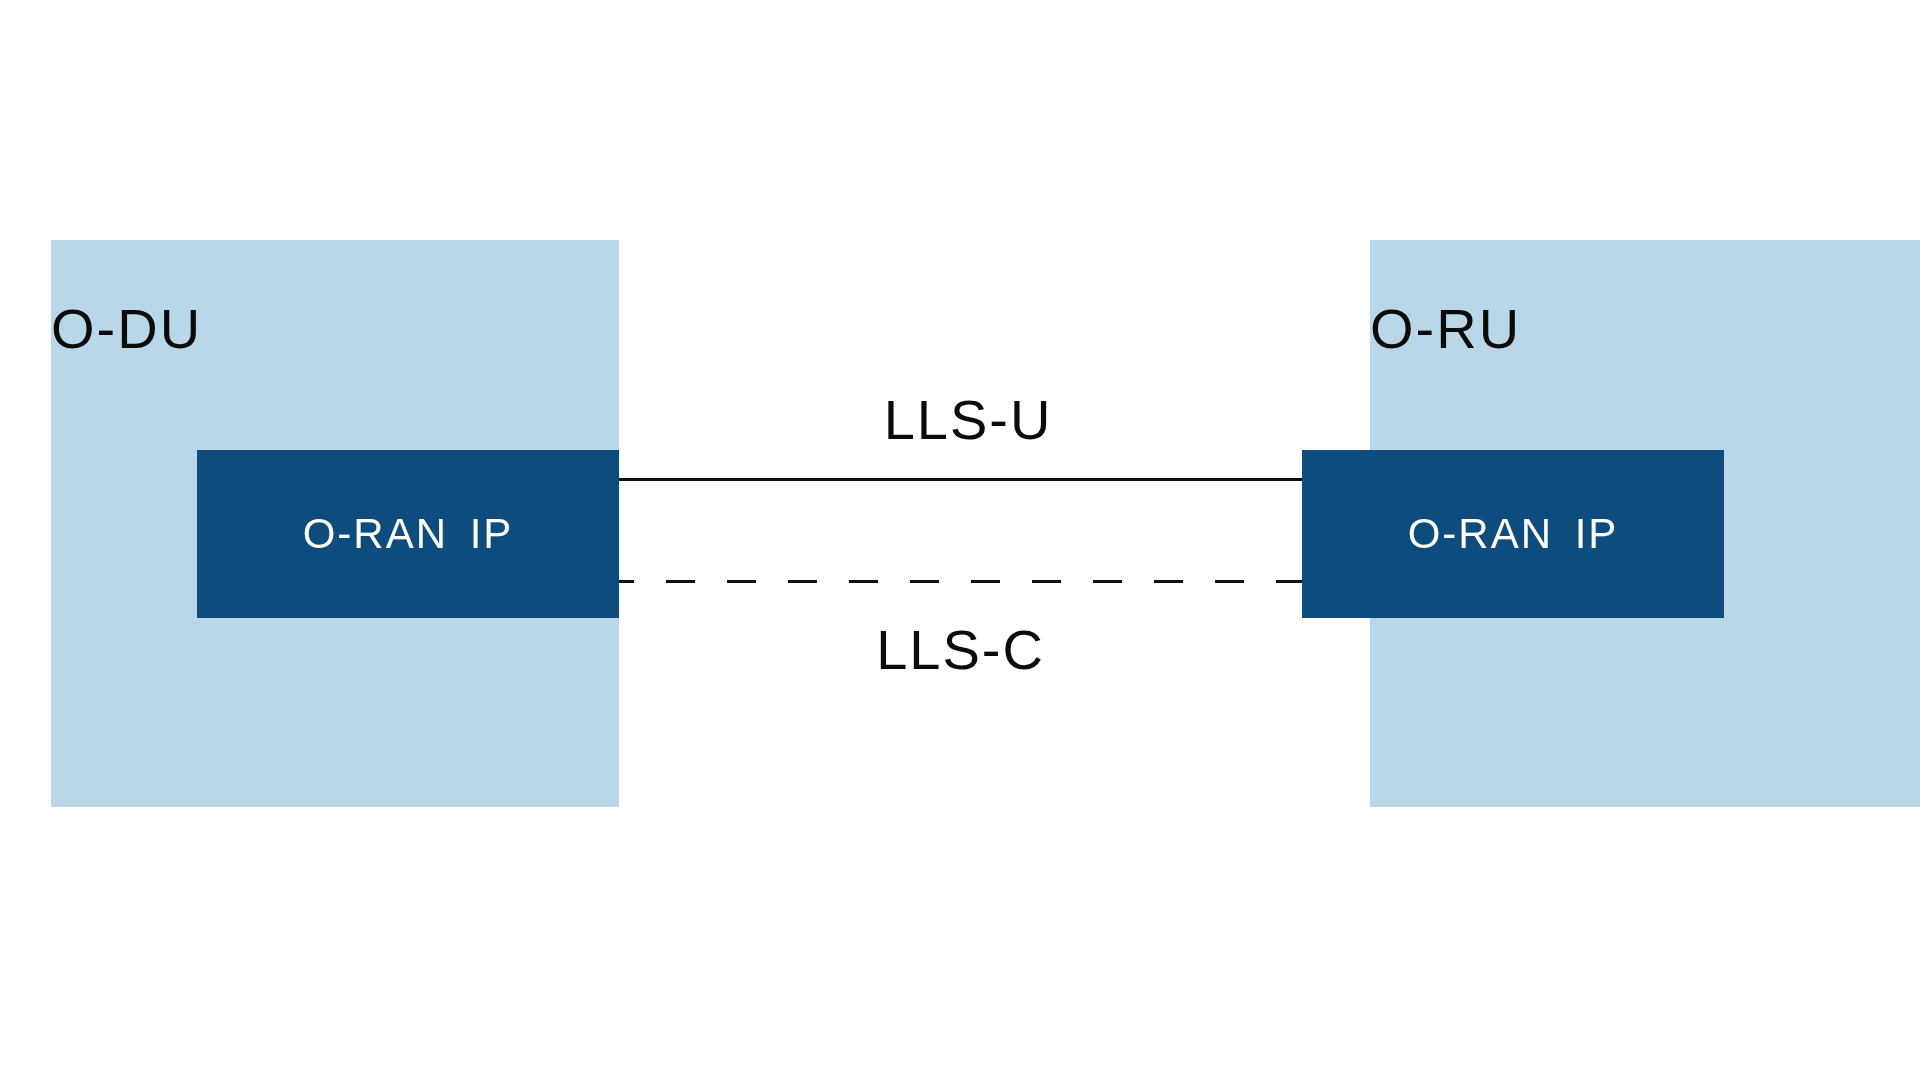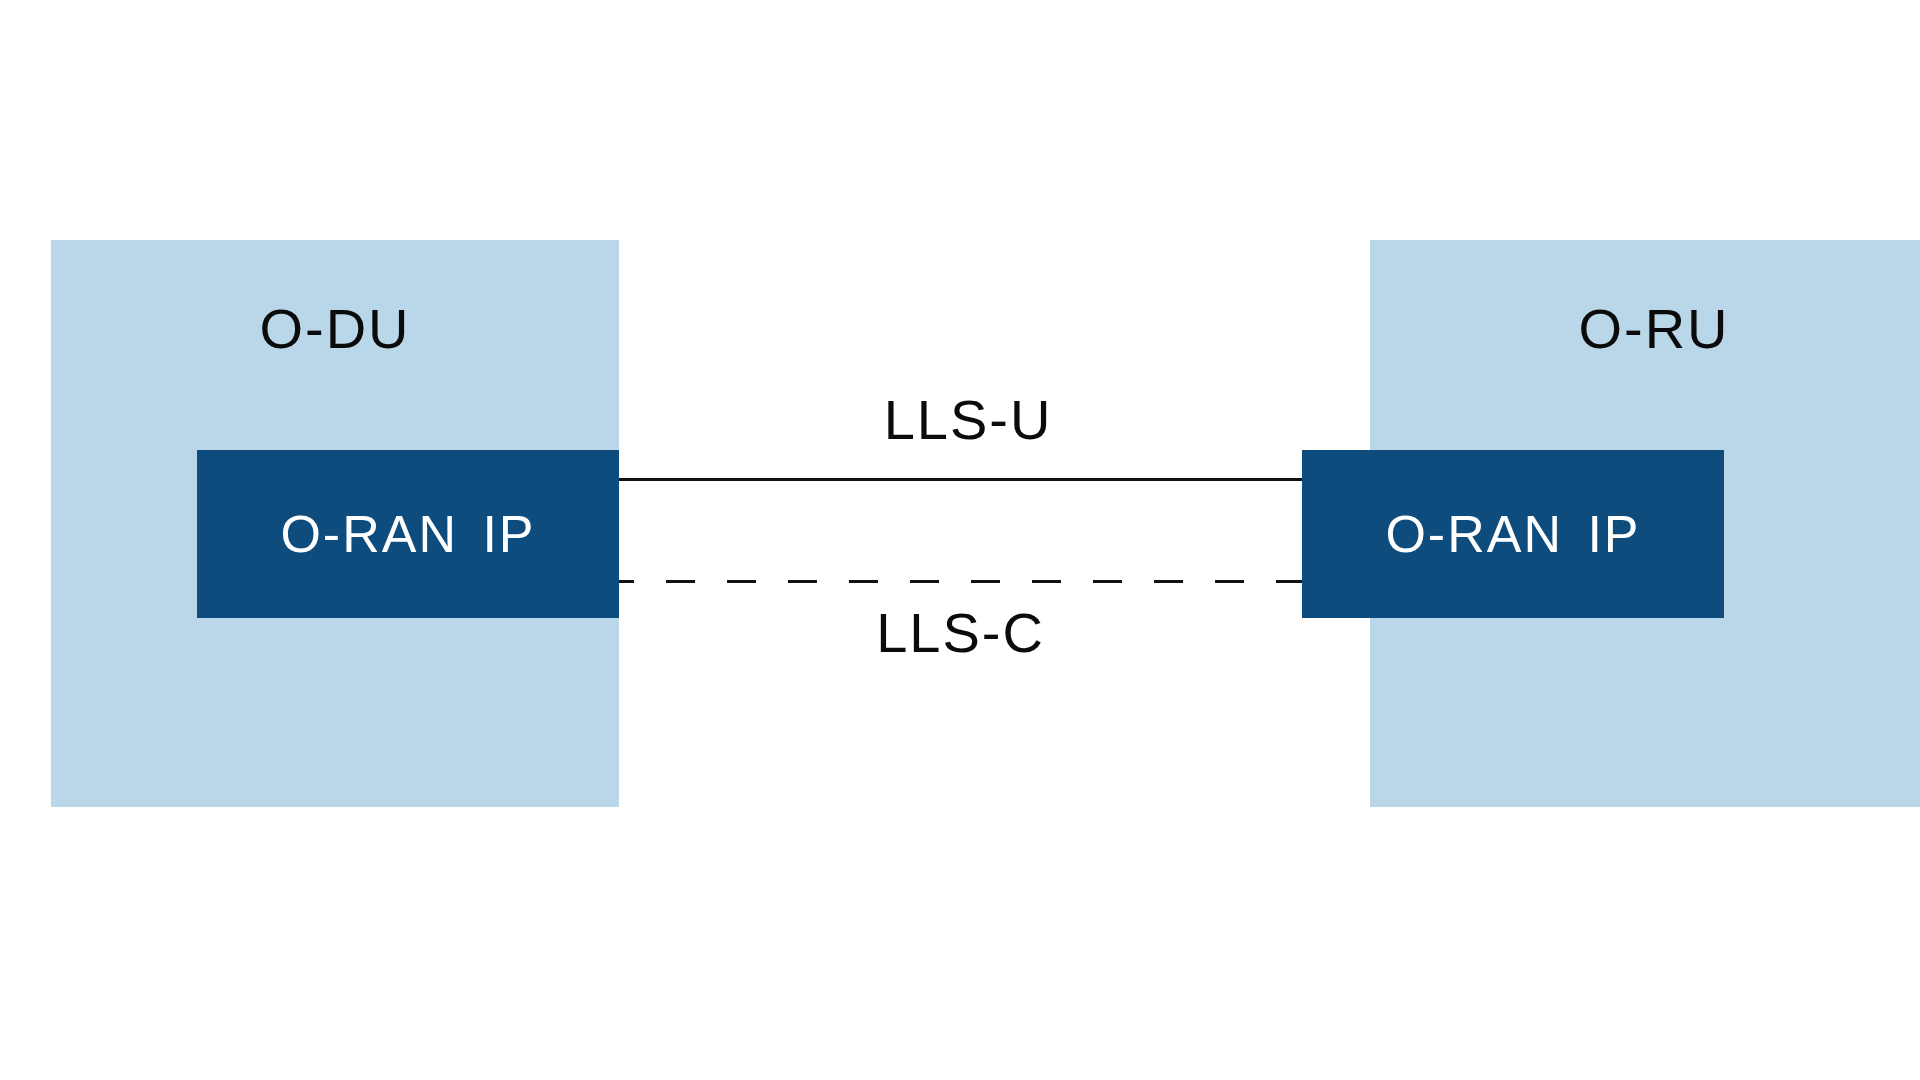--- a/index.html
+++ b/index.html
@@ -22,21 +22,20 @@
     background:var(--node-fill);
   }
   .node--left{left:51px;}
   .node--right{left:1370px;}
 
   .node-label{
     position:absolute;
     top:61px;
     left:0;
     width:100%;
-    text-align:center;
     font-size:56px;
     font-weight:400;
     letter-spacing:2px;
     line-height:56px;
     color:var(--text);
   }
 
   .chip{
     position:absolute;
     top:450px;
@@ -44,21 +43,21 @@
     height:168px;
     background:var(--chip-fill);
     display:flex;
     align-items:center;
     justify-content:center;
   }
   .chip--left{left:197px;}
   .chip--right{left:1302px;}
 
   .chip-label{
-    font-size:52px;
+    font-size:42px;
     font-weight:400;
     letter-spacing:2px;
     word-spacing:8px;
     color:var(--chip-text);
     white-space:nowrap;
   }
 
   .link-line{
     position:absolute;
     left:619px;
@@ -80,21 +79,21 @@
     left:619px;
     width:683px;
     text-align:center;
     font-size:56px;
     font-weight:400;
     letter-spacing:2px;
     line-height:56px;
     color:var(--text);
   }
   .link-label--u{top:392px;padding-left:15px;}
-  .link-label--c{top:605px;}
+  .link-label--c{top:622px;}
 </style>
 </head>
 <body>
 
 <div class="diagram">
 
   <div class="node node--left">
     <div class="node-label">O-DU</div>
   </div>
 

